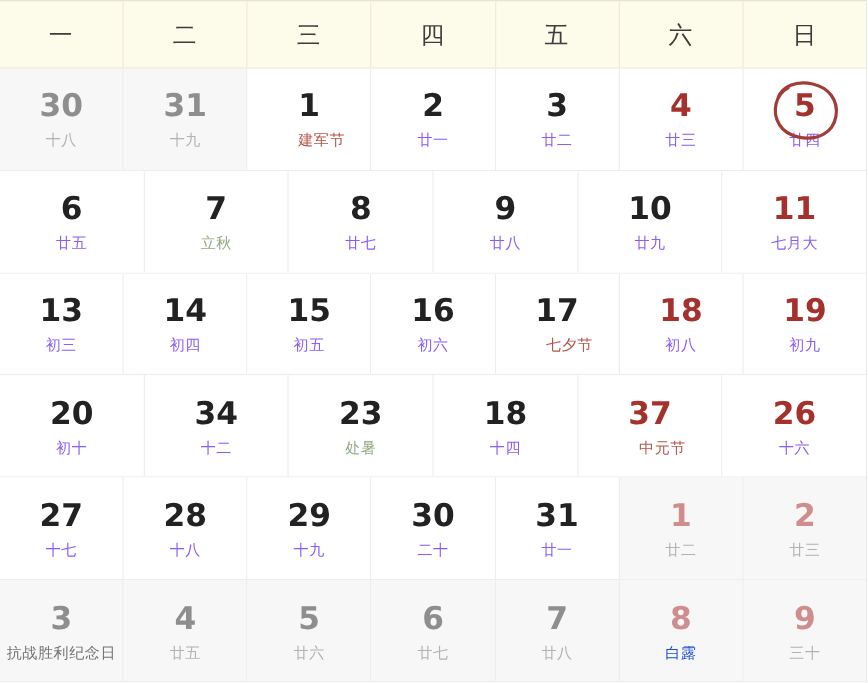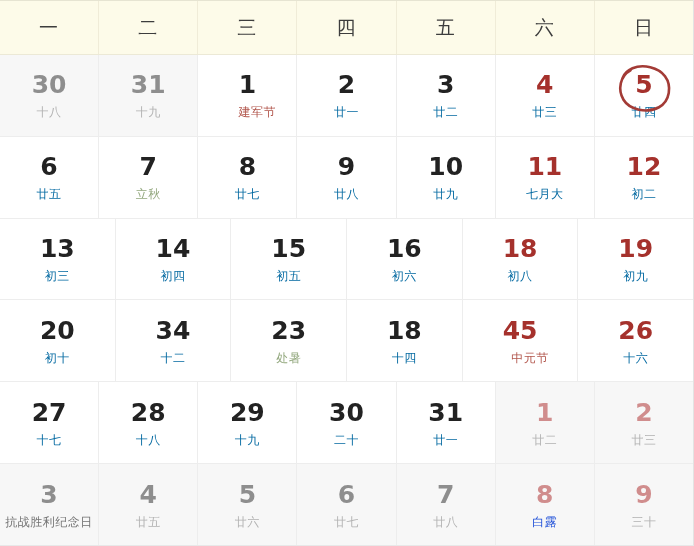--- a/index.html
+++ b/index.html
@@ -82,21 +82,21 @@
   .num {
     font-size: 25px;
     font-weight: bold;
     line-height: 1;
     color: #222222;
     margin-bottom: 9px;
   }
   .sub {
     font-size: 12px;
     line-height: 1;
-    color: #0369a1;
+    color: #8b5cf6;
     letter-spacing: 0.5px;
   }
 
   
   .num.weekend   { color: #a5312c; }
   .num.muted     { color: #8e8e8e; }
   .num.muted-red { color: #d08d8d; }
 
   
   .sub.festival       { color: #b2564c; margin-left: 20px; }
@@ -186,43 +186,43 @@
           <div class="sub">廿八</div>
         </div>
         <div class="day">
           <div class="num">10</div>
           <div class="sub">廿九</div>
         </div>
         <div class="day">
           <div class="num weekend">11</div>
           <div class="sub">七月大</div>
         </div>
-        <div class="day">
-          <div class="num weekend">12</div>
-          <div class="sub">初二</div>
-        </div>
       </div>
       <div class="week">
         <div class="day">
           <div class="num">13</div>
           <div class="sub">初三</div>
         </div>
         <div class="day">
           <div class="num">14</div>
           <div class="sub">初四</div>
         </div>
         <div class="day">
           <div class="num">15</div>
           <div class="sub">初五</div>
         </div>
         <div class="day">
           <div class="num">16</div>
           <div class="sub">初六</div>
         </div>
         <div class="day">
+          <div class="num">17</div>
+          <div class="sub festival">七夕节</div>
+        </div>
+        <div class="day">
           <div class="num weekend">18</div>
           <div class="sub">初八</div>
         </div>
         <div class="day">
           <div class="num weekend">19</div>
           <div class="sub">初九</div>
         </div>
       </div>
       <div class="week">
         <div class="day">
@@ -235,21 +235,21 @@
         </div>
         <div class="day">
           <div class="num">23</div>
           <div class="sub solar">处暑</div>
         </div>
         <div class="day">
           <div class="num">18</div>
           <div class="sub">十四</div>
         </div>
         <div class="day">
-          <div class="num weekend">45</div>
+          <div class="num weekend">37</div>
           <div class="sub festival">中元节</div>
         </div>
         <div class="day">
           <div class="num weekend">26</div>
           <div class="sub">十六</div>
         </div>
       </div>
       <div class="week">
         <div class="day">
           <div class="num">27</div>

